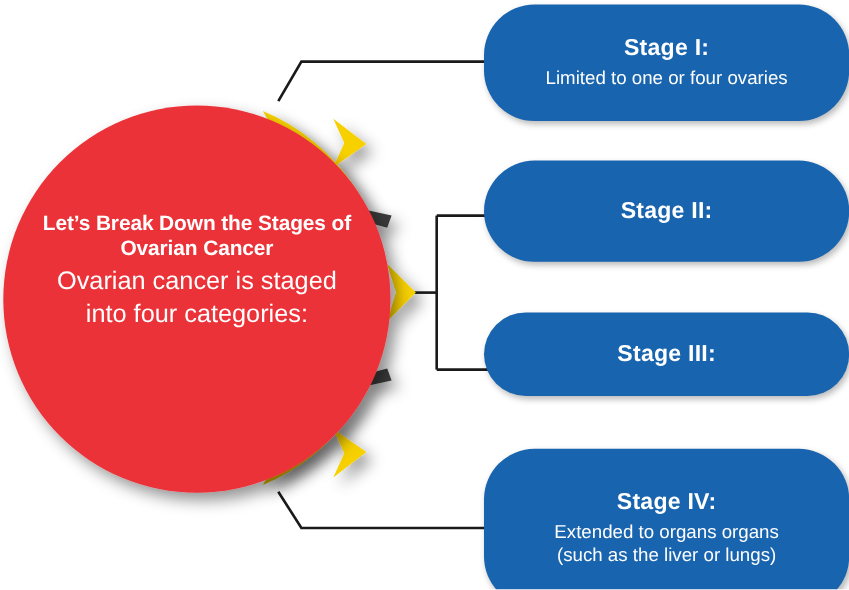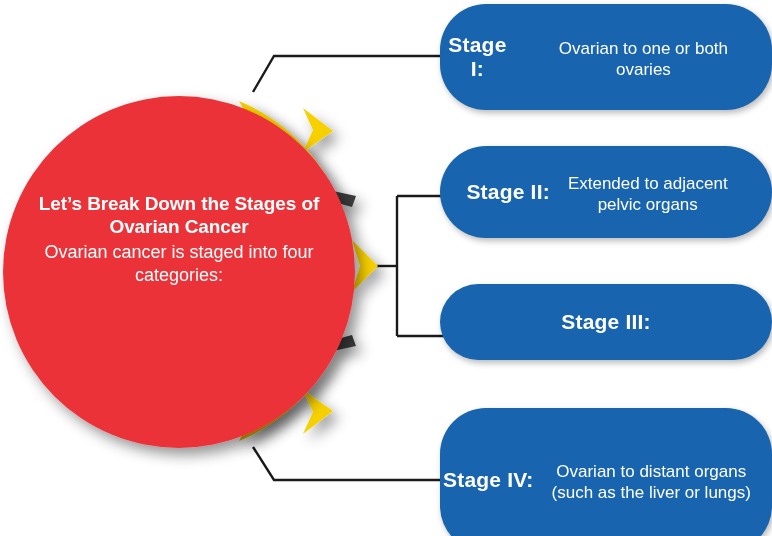--- a/index.html
+++ b/index.html
@@ -40,38 +40,39 @@
   }
   .circle-title {
     font-size: 19px;
     font-weight: bold;
     line-height: 1.22;
     letter-spacing: -0.1px;
     margin: 0 0 3px 0;
     padding: 0 14px;
   }
   .circle-sub {
-    font-size: 18px;
+    font-size: 23px;
     font-weight: normal;
     line-height: 1.28;
     margin: 0;
     padding: 0 22px;
   }
 
   
   .stage-box {
     position: absolute;
     left: 440px;
     width: 332px;
     background: #1864AE;
     border-radius: 46px;
     color: #ffffff;
     text-align: center;
     box-sizing: border-box;
     display: flex;
+    flex-direction: column;
     justify-content: center;
     align-items: center;
     box-shadow: 2px 3px 6px rgba(0,0,0,0.28);
   }
   .stage-title {
     font-size: 21px;
     font-weight: bold;
     line-height: 1.15;
     margin: 0;
     letter-spacing: 0.2px;
@@ -145,32 +146,30 @@
     <circle cx="179" cy="272" r="176" fill="#EA3339" filter="url(#softshadow)"></circle>
   </svg>
 
   <div class="circle-text">
     <div class="circle-title">Let’s Break Down the Stages of Ovarian Cancer</div>
     <div class="circle-sub">Ovarian cancer is staged into four categories:</div>
   </div>
 
   <div class="stage-box" id="stage-1">
     <div class="stage-title">Stage I:</div>
-    <div class="stage-desc">Ovarian to one or both ovaries</div>
+    <div class="stage-desc">Limited to one or four ovaries</div>
   </div>
 
   <div class="stage-box" id="stage-2">
     <div class="stage-title">Stage  II:</div>
-    <div class="stage-desc">Extended to adjacent
-pelvic organs</div>
   </div>
 
   <div class="stage-box" id="stage-3">
     <div class="stage-title">Stage  III:</div>
   </div>
 
   <div class="stage-box" id="stage-4">
     <div class="stage-title">Stage  IV:</div>
-    <div class="stage-desc">Ovarian to distant organs
+    <div class="stage-desc">Extended to organs organs
 (such as the liver or lungs)</div>
   </div>
 
 </div>
 
 </body></html>

